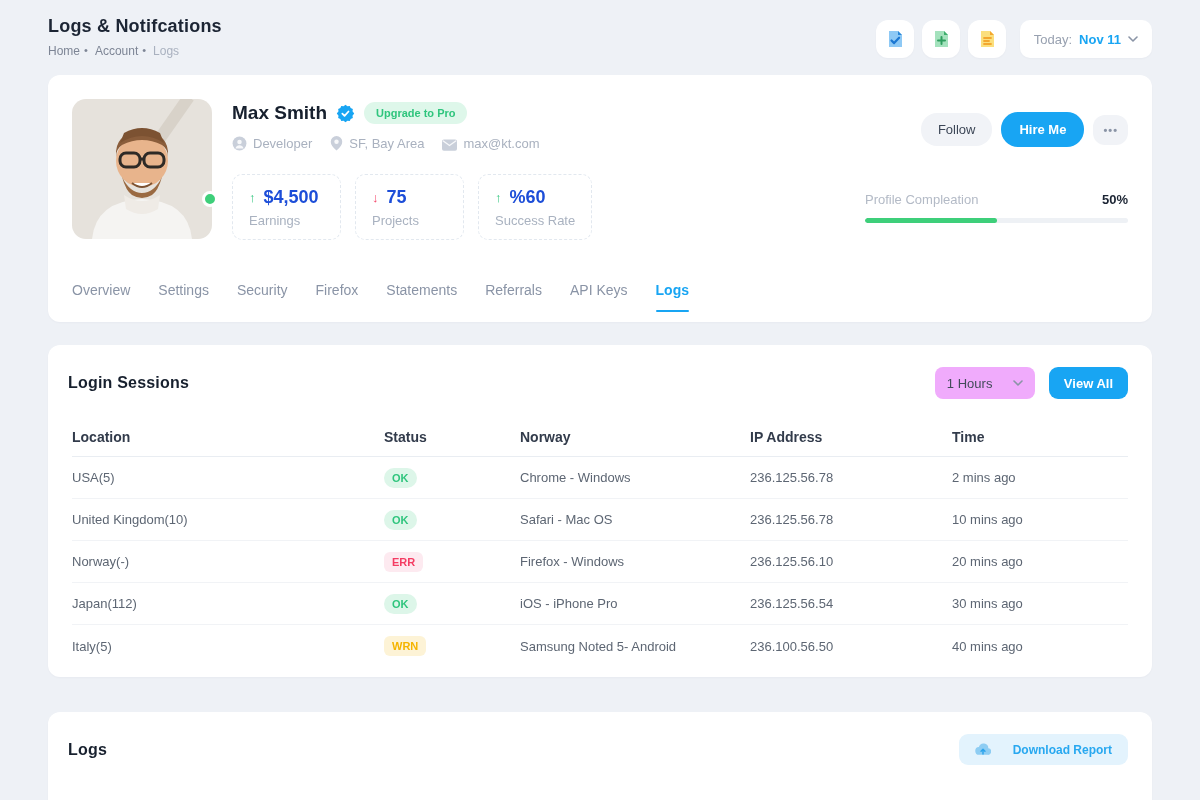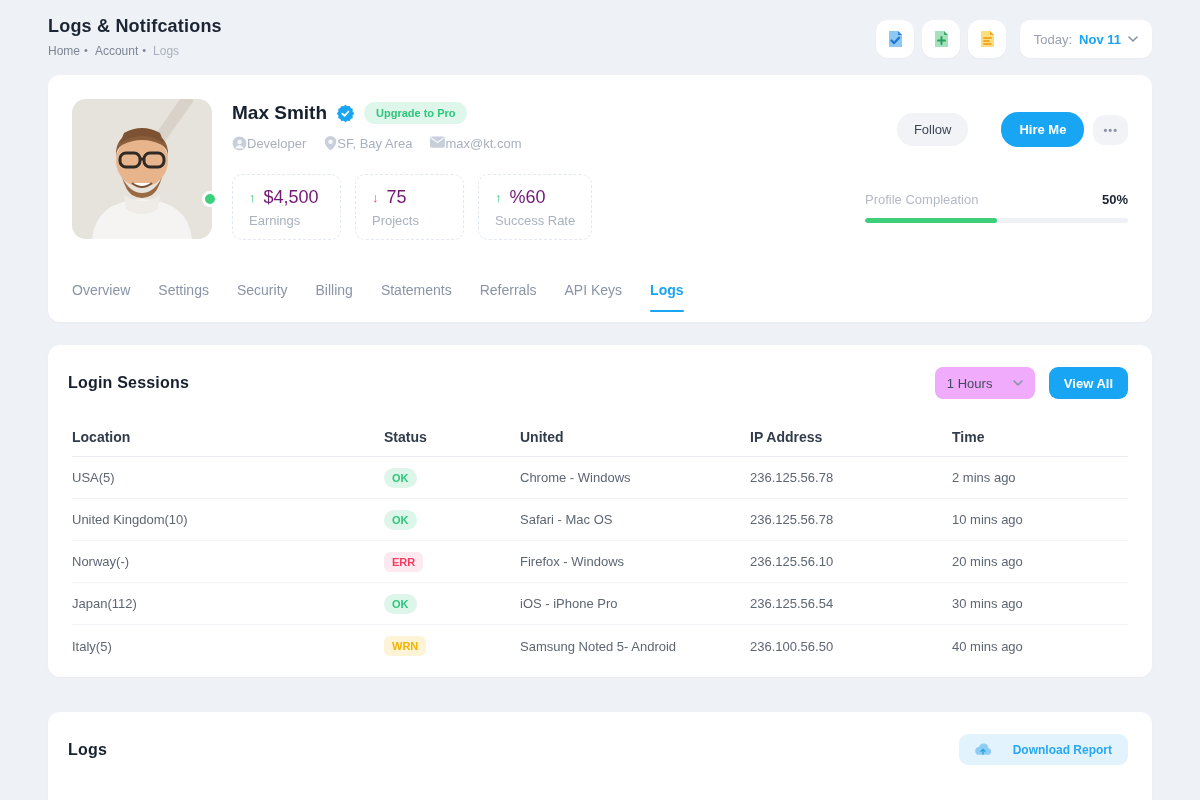--- a/index.html
+++ b/index.html
@@ -32,32 +32,32 @@
   .profile-card { position:relative; height:247px; }
   .avatar-wrap { position:absolute; left:24px; top:24px; width:140px; height:140px; }
   .avatar { width:140px; height:140px; border-radius:14px; overflow:hidden; display:block; }
   .online-dot { position:absolute; right:-6px; bottom:32px; width:16px; height:16px; border-radius:50%; background:#3ecf7a; border:3px solid #fff; }
   .profile-info { position:absolute; left:184px; top:27px; }
   .name-row { display:flex; align-items:center; gap:9px; }
   .profile-name { font-size:19px; font-weight:700; color:#17202e; }
   .verified { width:19px; height:19px; }
   .upgrade-pill { background:#def7ea; color:#2fc57d; font-size:11px; font-weight:700; padding:5px 12px; border-radius:12px; cursor:pointer; }
   .meta-row { display:flex; align-items:center; gap:18px; margin-top:12px; font-size:13px; color:#a9b1bf; }
-  .meta-item { display:flex; align-items:flex-start; }
+  .meta-item { display:flex; align-items:flex-end; gap:6px; }
   .stats-row { position:absolute; left:184px; top:99px; display:flex; gap:14px; }
   .stat-box { border:1px dashed #e2e8ef; border-radius:10px; padding:12px 16px 11px 16px; min-width:109px; }
   .stat-value-row { display:flex; align-items:center; gap:8px; }
   .stat-arrow { font-size:13px; font-weight:400; }
   .stat-arrow.up { color:#2fc57d; }
   .stat-arrow.down { color:#f4476b; }
-  .stat-value { font-size:18px; font-weight:400; color:#701a75; }
+  .stat-value { font-size:18px; font-weight:700; color:#1d4ed8; }
   .stat-label { margin-top:5px; font-size:13px; color:#a9b2c0; }
   .actions { position:absolute; right:24px; top:37px; display:flex; align-items:center; gap:9px; }
   .btn-follow { background:#f1f3f7; border:none; color:#3c4656; font-size:13px; padding:9px 17px; border-radius:16px; cursor:pointer; font-family:inherit; }
-  .btn-hire { background:#18a5f3; border:none; color:#fff; font-size:13px; font-weight:700; padding:10px 18px; border-radius:17px; cursor:pointer; font-family:inherit;margin-left:24px; }
+  .btn-hire { background:#18a5f3; border:none; color:#fff; font-size:13px; font-weight:700; padding:10px 18px; border-radius:17px; cursor:pointer; font-family:inherit; }
   .btn-more { background:#f1f3f7; border:none; color:#8a94a6; font-size:11px; letter-spacing:1px; padding:9px 10px; border-radius:12px; cursor:pointer; font-family:inherit; font-weight:700; }
   .progress-block { position:absolute; right:24px; top:117px; width:263px; }
   .progress-head { display:flex; justify-content:space-between; align-items:center; }
   .progress-label { font-size:13px; color:#b3bac6; }
   .progress-value { font-size:13px; font-weight:700; color:#1b2433; }
   .progress-track { margin-top:11px; height:5px; background:#eef1f5; border-radius:3px; overflow:hidden; }
   .progress-fill { height:100%; background:#3ecf7a; border-radius:3px; }
   .tabs { position:absolute; left:24px; bottom:14px; display:flex; gap:28px; }
   .tab { font-size:14px; color:#8a94a6; font-weight:500; cursor:pointer; padding-bottom:10px; position:relative; }
   .tab.active { color:#18a5f3; font-weight:700; }
@@ -229,21 +229,21 @@
       </div>
       <div class="progress-track">
         <div class="progress-fill" id="progress-fill" style="width: 50%;"></div>
       </div>
     </div>
 
     <nav class="tabs">
         <div class="tab">Overview</div>
         <div class="tab">Settings</div>
         <div class="tab">Security</div>
-        <div class="tab">Billing</div>
+        <div class="tab">Firefox</div>
         <div class="tab">Statements</div>
         <div class="tab">Referrals</div>
         <div class="tab">API Keys</div>
         <div class="tab active">Logs</div>
       </nav>
   </section>
 
   <section class="card sessions-card">
     <div class="card-head">
       <h2 class="card-title">Login Sessions</h2>
@@ -254,21 +254,21 @@
             <path d="M1 1 l4 4 4-4" stroke="#8a94a6" stroke-width="1.6" fill="none" stroke-linecap="round" stroke-linejoin="round"></path>
           </svg>
         </div>
         <button class="btn-viewall">View All</button>
       </div>
     </div>
     <div class="table">
       <div class="thead">
           <div class="th">Location</div>
           <div class="th">Status</div>
-          <div class="th">United</div>
+          <div class="th">Norway</div>
           <div class="th">IP Address</div>
           <div class="th">Time</div>
         </div>
       <div id="sessions-body">
           <div class="trow">
             <div class="td">USA(5)</div>
             <div class="td"><span class="badge ok">OK</span></div>
             <div class="td">Chrome - Windows</div>
             <div class="td">236.125.56.78</div>
             <div class="td">2 mins ago</div>

